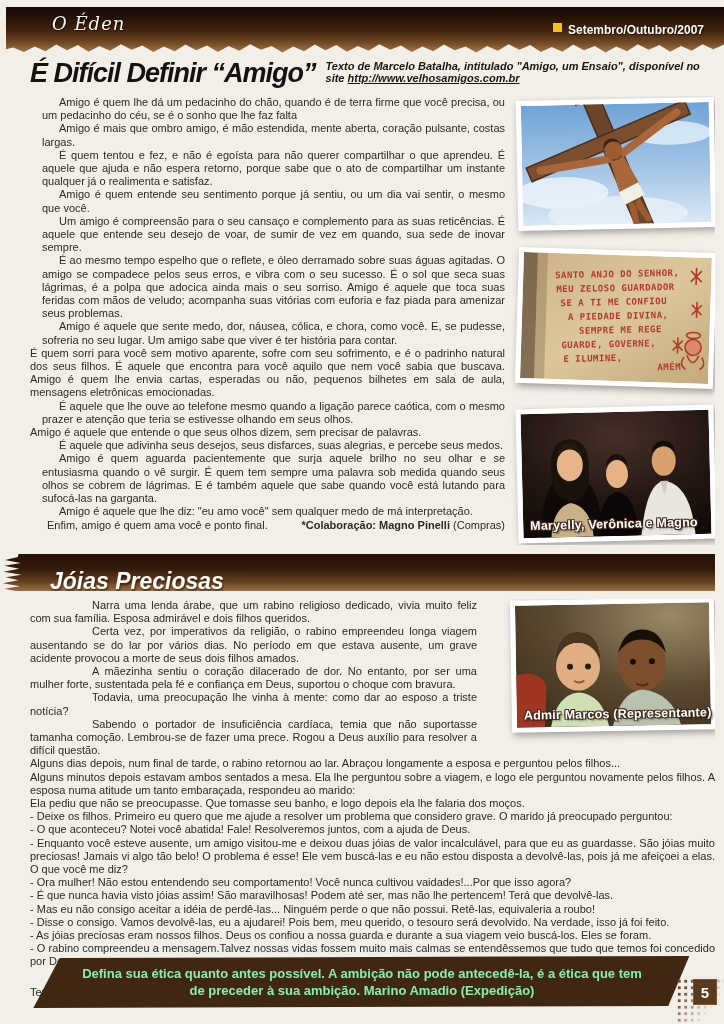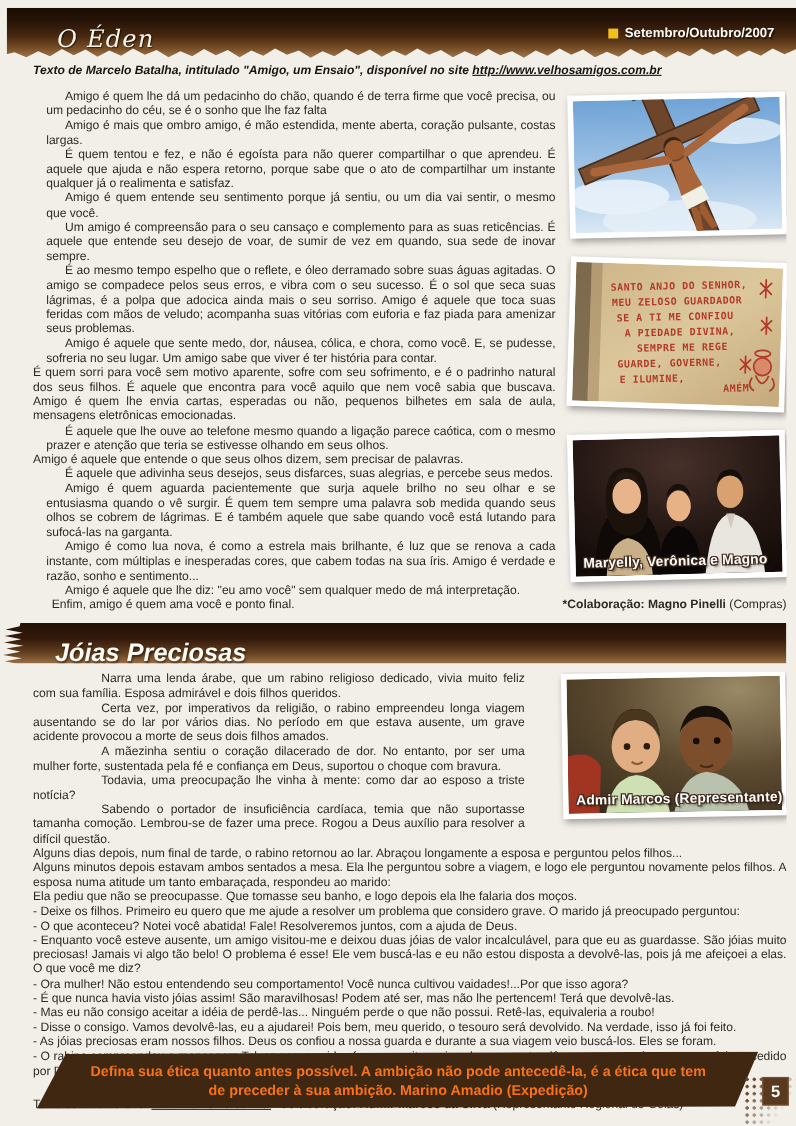--- a/index.html
+++ b/index.html
@@ -9,27 +9,27 @@
     font-family:"Liberation Sans","DejaVu Sans",sans-serif;
     color:#2d2a26;
   }
   
   .band{
     position:absolute;top:7px;left:6px;right:0;height:47px;
     background:linear-gradient(180deg,#190c04 0%,#271307 25%,#47280f 55%,#7b5128 80%,#a9805a 100%);
     clip-path:polygon(0 0,100% 0,100% 80%,98.5% 90%,97% 79%,95.5% 93%,94% 83%,92.5% 95%,91% 81%,89.5% 91%,88% 79%,86.5% 94%,85% 84%,83.5% 97%,82% 83%,80.5% 92%,79% 80%,77.5% 95%,76% 85%,74.5% 96%,73% 81%,71.5% 91%,70% 79%,68.5% 93%,67% 83%,65.5% 97%,64% 84%,62.5% 92%,61% 80%,59.5% 94%,58% 84%,56.5% 96%,55% 82%,53.5% 91%,52% 79%,50.5% 93%,49% 83%,47.5% 95%,46% 81%,44.5% 92%,43% 80%,41.5% 94%,40% 84%,38.5% 97%,37% 83%,35.5% 91%,34% 79%,32.5% 93%,31% 83%,29.5% 96%,28% 82%,26.5% 92%,25% 80%,23.5% 94%,22% 84%,20.5% 96%,19% 82%,17.5% 91%,16% 79%,14.5% 93%,13% 83%,11.5% 95%,10% 81%,8.5% 92%,7% 80%,5.5% 94%,4% 84%,2.5% 96%,1% 86%,0 90%);
   }
   .logo{
-    position:absolute;left:52px;top:24px;
+    position:absolute;left:52px;top:13px;
     font-family:"DejaVu Serif",serif;font-style:italic;
-    color:#f7f4ec;font-size:22px;letter-spacing:1px;
+    color:#f7f4ec;font-size:18px;letter-spacing:1px;
     text-shadow:1px 1px 1px rgba(0,0,0,.6);
   }
   .issue{
-    position:absolute;right:20px;top:23px;display:flex;align-items:center;gap:6px;
+    position:absolute;right:20px;top:23px;display:flex;gap:6px;
     color:#fdfbf6;font-size:12px;font-weight:bold;
     text-shadow:1px 1px 1px rgba(0,0,0,.6);
   }
   .bullet{width:9px;height:9px;background:#f2c21a;display:inline-block;}
   
   .main{position:absolute;top:56px;left:30px;right:9px;}
   .titlerow{display:flex;align-items:flex-end;gap:10px;margin:2px 0 7px 0;}
   .a1-title{
     font-size:27px;font-weight:bold;font-style:italic;color:#141210;
     letter-spacing:-1px;white-space:nowrap;
@@ -75,21 +75,21 @@
   .source{margin-top:17px;font-size:11px;}
   .source a{color:#2d2a26;}
   
   .footer-quote{
     position:absolute;left:32px;bottom:16px;width:660px;height:52px;
     background:#3f2712;
     clip-path:polygon(4.2% 4%,99.6% 0,96.4% 96%,0.2% 100%);
     display:flex;align-items:center;justify-content:center;
   }
   .footer-quote .q{
-    color:#f97316;font-size:13px;font-weight:bold;line-height:17px;
+    color:#86efac;font-size:13px;font-weight:bold;line-height:17px;
     text-align:center;padding:0 46px;
   }
   .pagenum{
     position:absolute;right:7px;bottom:19px;width:24px;height:26px;
     background:#5a3a1e;color:#fff;font-weight:bold;font-size:15px;
     display:flex;align-items:center;justify-content:center;
     box-shadow:inset 0 0 0 1px #7a5230;
   }
   .halftone{
     position:absolute;right:0;bottom:0;width:48px;height:46px;
@@ -106,20 +106,21 @@
 <div class="band"></div>
 <div class="logo">O Éden</div>
 <div class="issue">
   <span class="bullet"></span>
   <span>Setembro/Outubro/2007</span>
 </div>
 
 <div class="main">
 
   <div class="titlerow">
+    <span class="a1-title">É Difícil Definir “Amigo”</span>
     <span class="a1-sub">
       <span>Texto de Marcelo Batalha, intitulado "Amigo, um Ensaio", disponível no site</span>
       <a href="#">http://www.velhosamigos.com.br</a>
     </span>
   </div>
 
   <div class="article">
     <div class="photocol">
 
       <div class="frame r1">
@@ -220,21 +221,20 @@
     <p class="p ind">É quem tentou e fez, e não é egoísta para não querer compartilhar o que aprendeu.  É aquele que ajuda e não espera retorno, porque sabe que o ato de compartilhar um instante qualquer já o realimenta e satisfaz.</p>
     <p class="p ind">Amigo é quem entende seu sentimento porque já sentiu, ou um dia vai sentir, o mesmo que você.</p>
     <p class="p ind">Um amigo é compreensão para o seu cansaço e complemento para as suas reticências. É aquele que entende seu desejo de voar, de sumir de vez em quando, sua sede de inovar sempre.</p>
     <p class="p ind">É ao mesmo tempo espelho que o reflete, e óleo derramado sobre suas águas agitadas. O amigo se compadece pelos seus erros, e vibra com o seu sucesso.  É o sol que seca suas lágrimas, é a polpa que adocica ainda mais o seu sorriso.  Amigo é aquele que toca suas feridas com mãos de veludo; acompanha suas vitórias com euforia e faz piada para amenizar seus problemas.</p>
     <p class="p ind">Amigo é aquele que sente medo, dor, náusea, cólica, e chora, como você. E, se pudesse, sofreria no seu lugar.  Um amigo sabe que viver é ter história para contar.</p>
     <p class="p">É quem sorri para você sem motivo aparente, sofre com seu sofrimento, e é o padrinho natural dos seus filhos. É aquele que encontra para você aquilo que nem você sabia que buscava. Amigo é quem lhe envia cartas, esperadas ou não, pequenos bilhetes em sala de aula, mensagens eletrônicas emocionadas.</p>
     <p class="p ind">É aquele que lhe ouve ao telefone mesmo quando a ligação parece caótica, com o mesmo prazer e atenção que teria se estivesse olhando em seus olhos.</p>
     <p class="p">Amigo é aquele que entende o que seus olhos dizem, sem precisar de palavras.</p>
     <p class="p ind">É aquele que adivinha seus desejos, seus disfarces, suas alegrias, e percebe seus medos.</p>
     <p class="p ind">Amigo é quem aguarda pacientemente que surja aquele brilho no seu olhar e se entusiasma quando o vê surgir. É quem tem sempre uma palavra sob medida quando seus olhos se cobrem de lágrimas. E é também aquele que sabe quando você está lutando para sufocá-las na garganta.</p>
-    <p class="p ind">Amigo é como lua nova, é como a estrela mais brilhante, é luz que se renova a cada instante, com múltiplas e inesperadas cores, que cabem todas na sua íris. Amigo é verdade e razão, sonho e sentimento...</p>
     <p class="p ind">Amigo é aquele que lhe diz: "eu amo você" sem qualquer medo de má interpretação.</p>
     <p class="p closing">
       <span style="text-indent:17px;display:inline-block;">Enfim, amigo é quem ama você e ponto final.</span>
       <span>
         <span class="b">*Colaboração:</span>
         <span class="b">Magno Pinelli</span>
         <span>(Compras)</span>
       </span>
     </p>
   </div>

